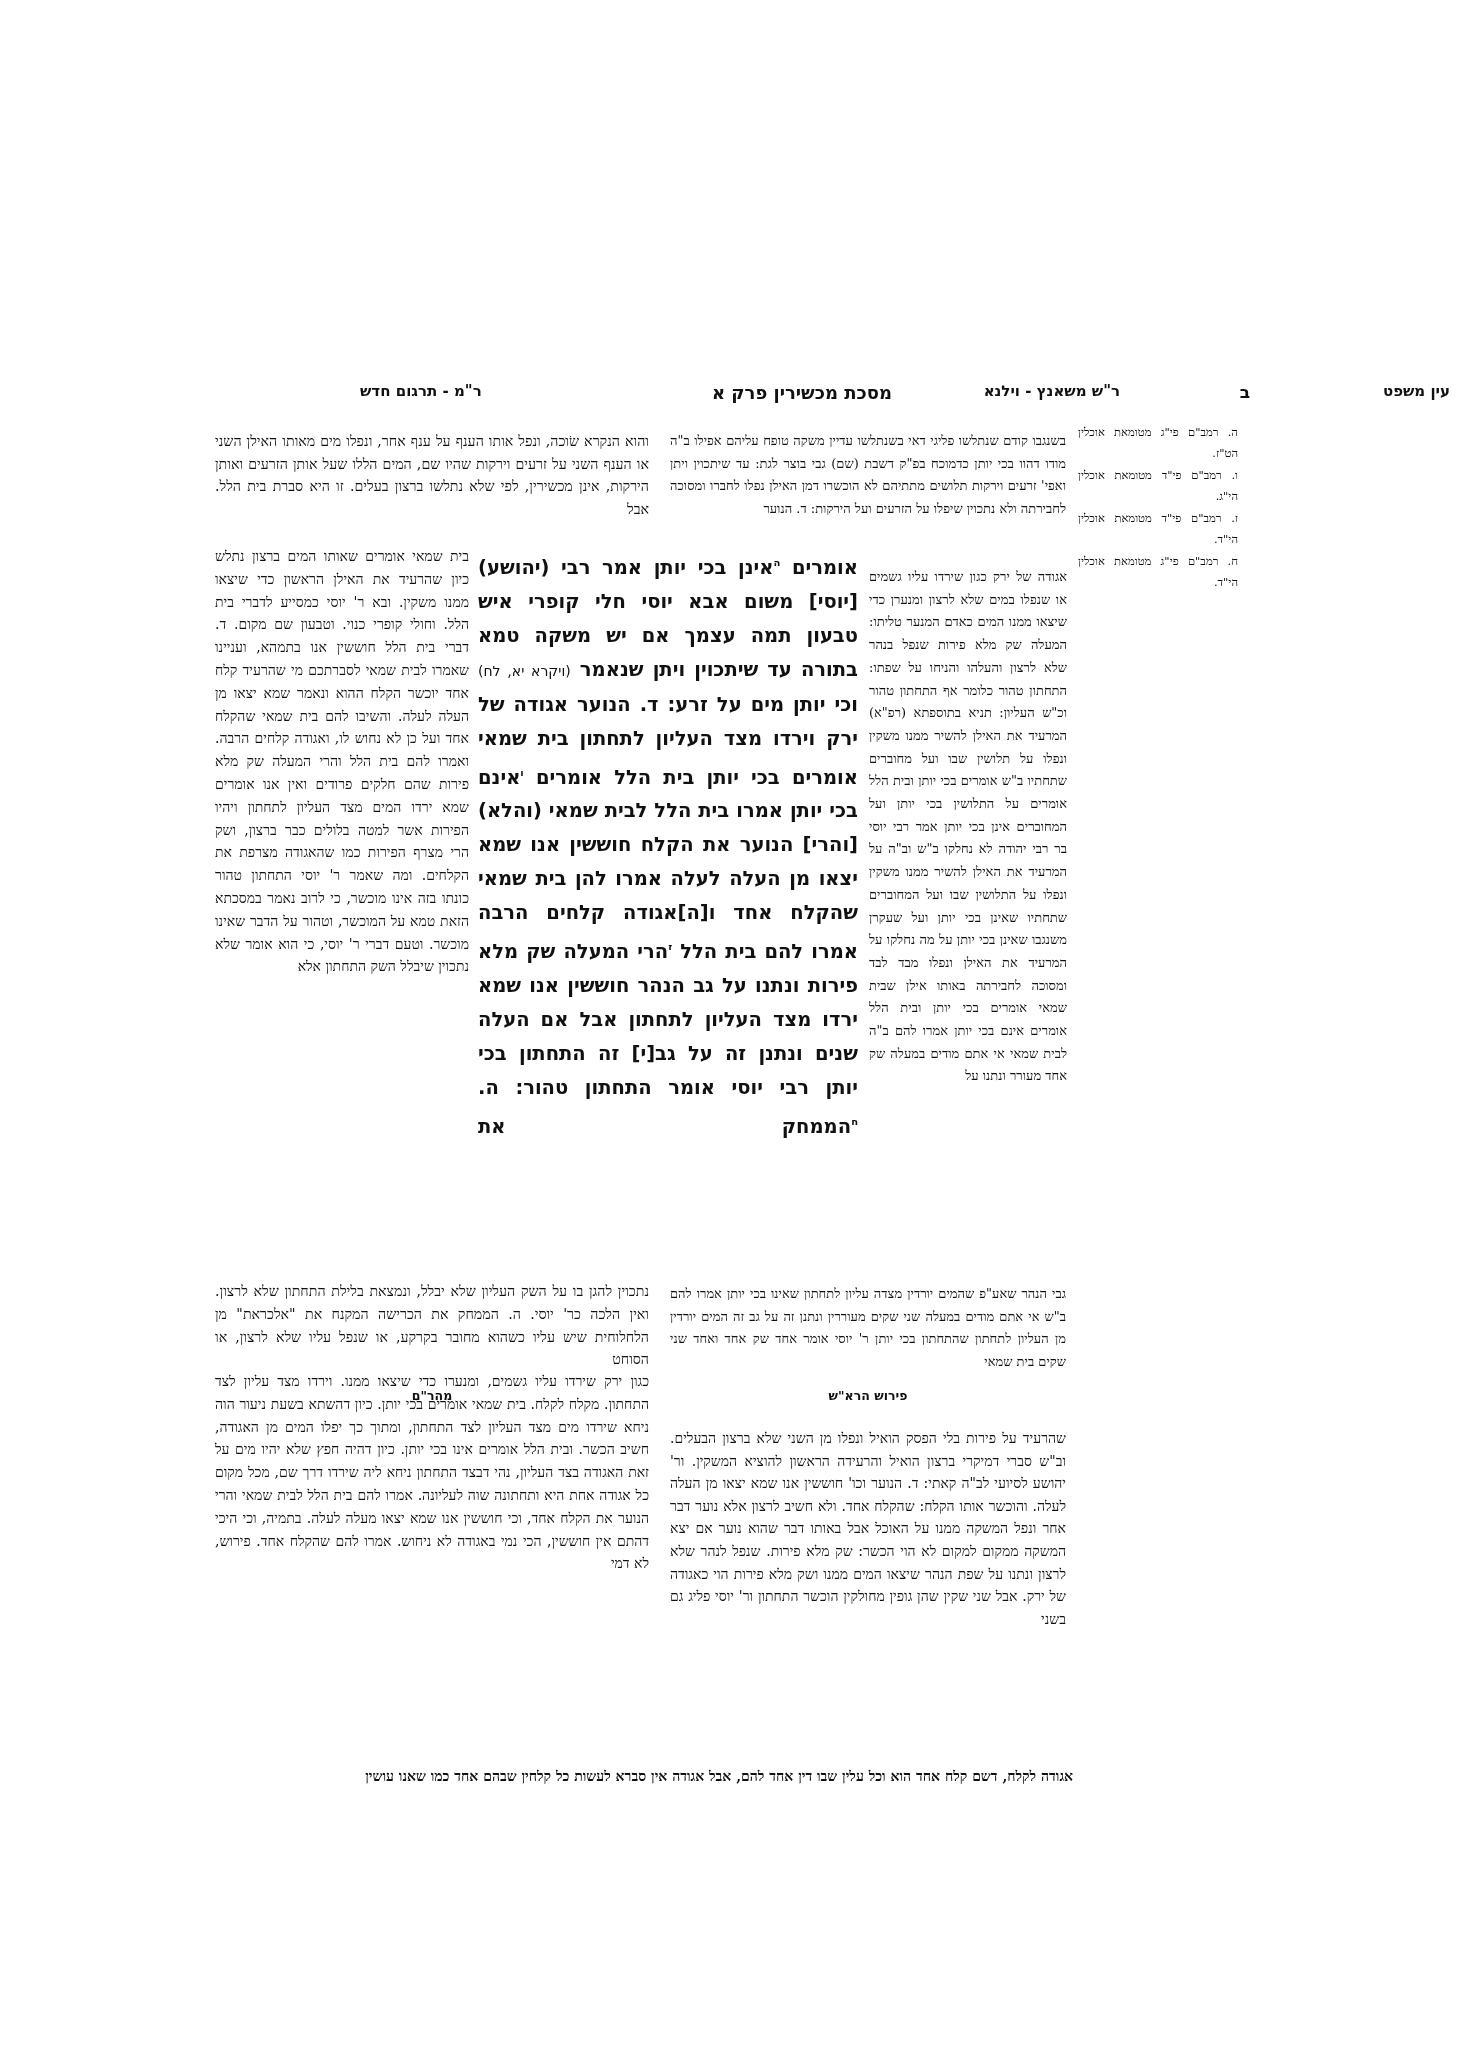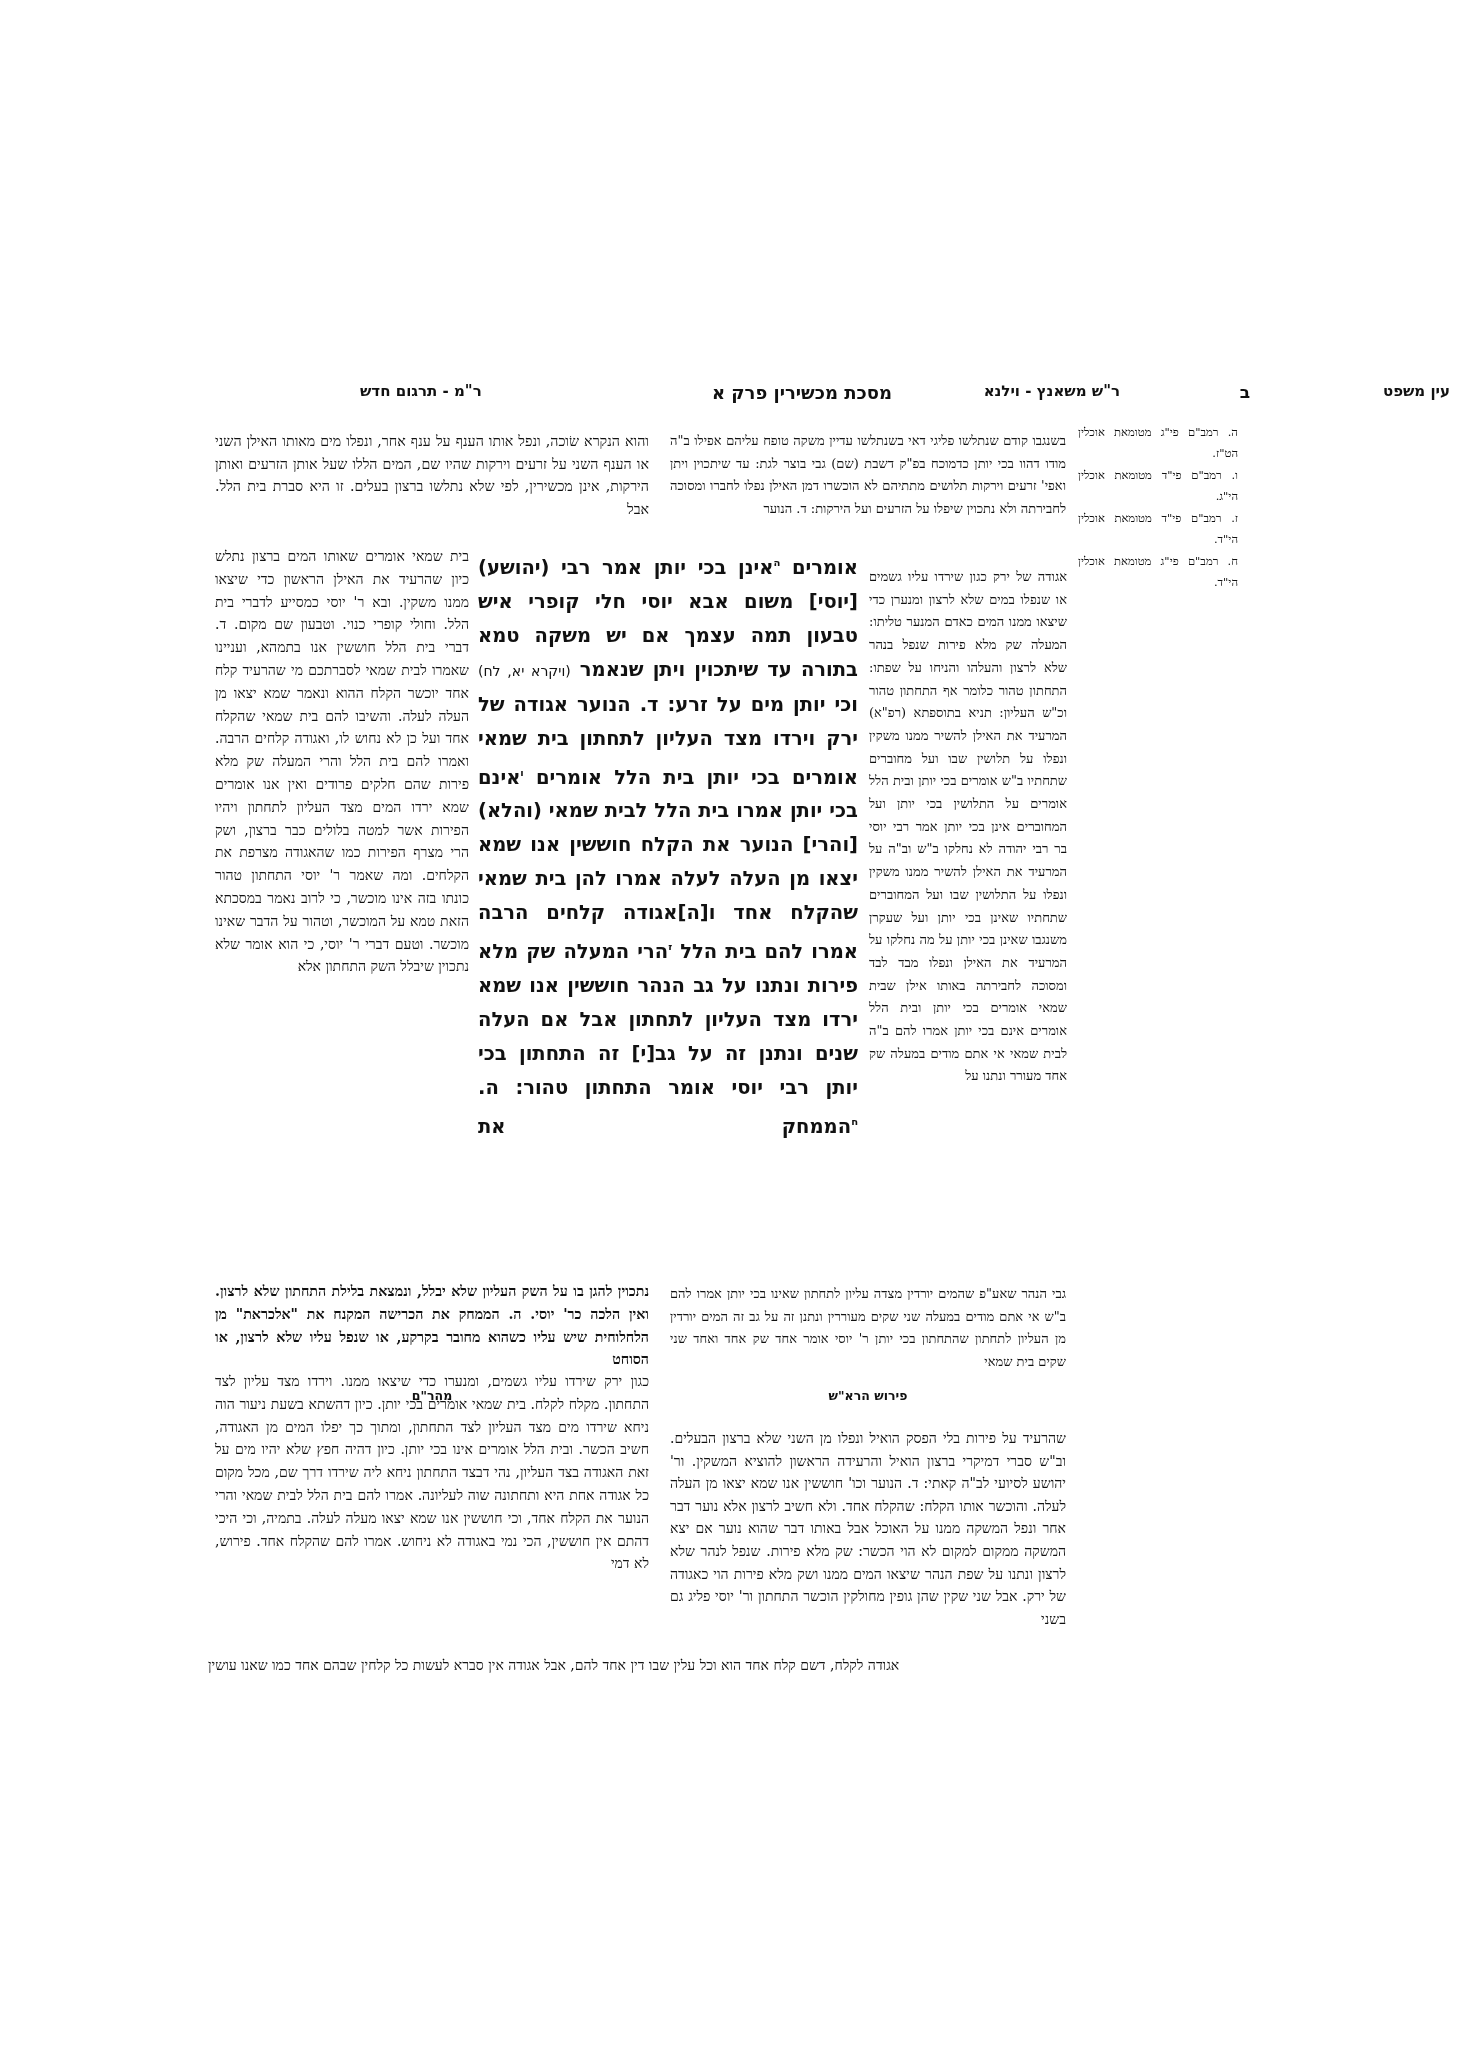--- a/index.html
+++ b/index.html
@@ -17,27 +17,27 @@
   .col p { margin:7px; }
   .ein-col { top:422px; left:1078px; width:160px; font-size:11.5px; line-height:21px; }
   .ein-col .entry { margin-bottom:1px; }
   .rash-top { top:423px; left:663px; width:410px; font-size:13px; line-height:22.6px; }
   .rash-side { top:559px; left:862px; width:212px; font-size:13px; line-height:22.7px; }
   .ram-top { top:423px; left:208px; width:448px; font-size:14.2px; line-height:22.6px; }
   .ram-side { top:538px; left:208px; width:268px; font-size:14px; line-height:22.8px; }
   .mishna { top:546px; left:478px; width:380px; font-family:"DejaVu Sans", sans-serif; font-weight:bold; font-size:19.5px; line-height:34px; text-align:justify; text-align-last:justify; }
   .mishna .ref { font-size:14px; font-weight:normal; }
   .rash-bottom { top:1276px; left:663px; width:410px; font-size:13px; line-height:22.6px; }
-  .ram-bottom { top:1273px; left:208px; width:448px; font-size:14.2px; line-height:22.8px;font-weight:bold; }
+  .ram-bottom { top:1273px; left:208px; width:448px; font-size:14.2px; line-height:22.8px; }
   .sec-title { font-family:"DejaVu Sans", sans-serif; font-weight:bold; font-size:12.5px; text-align:center; }
   .roshtitle { top:1388px; left:663px; width:410px; }
   .maharamtitle { top:1388px; left:208px; width:448px; }
   .rosh-body { top:1420px; left:663px; width:410px; font-size:14px; line-height:22.6px; }
   .maharam-body { top:1363px; left:208px; width:448px; font-size:14px; line-height:22.8px; }
-  .last-lines { top:1654px; left:208px; width:865px; font-size:14px; line-height:22.8px; text-align:left; }
+  .last-lines { top:1765px; left:208px; width:865px; font-size:14px; line-height:22.8px; text-align:right;font-weight:bold; }
   .small { font-size:10px; }
 </style>
 </head>
 <body>
 
 <div class="abs header">
   <span class="h-ein">עין משפט</span>
   <span class="h-page">ב</span>
   <span class="h-rash">ר"ש משאנץ - וילנא</span>
   <span class="h-title">מסכת מכשירין פרק א</span>

